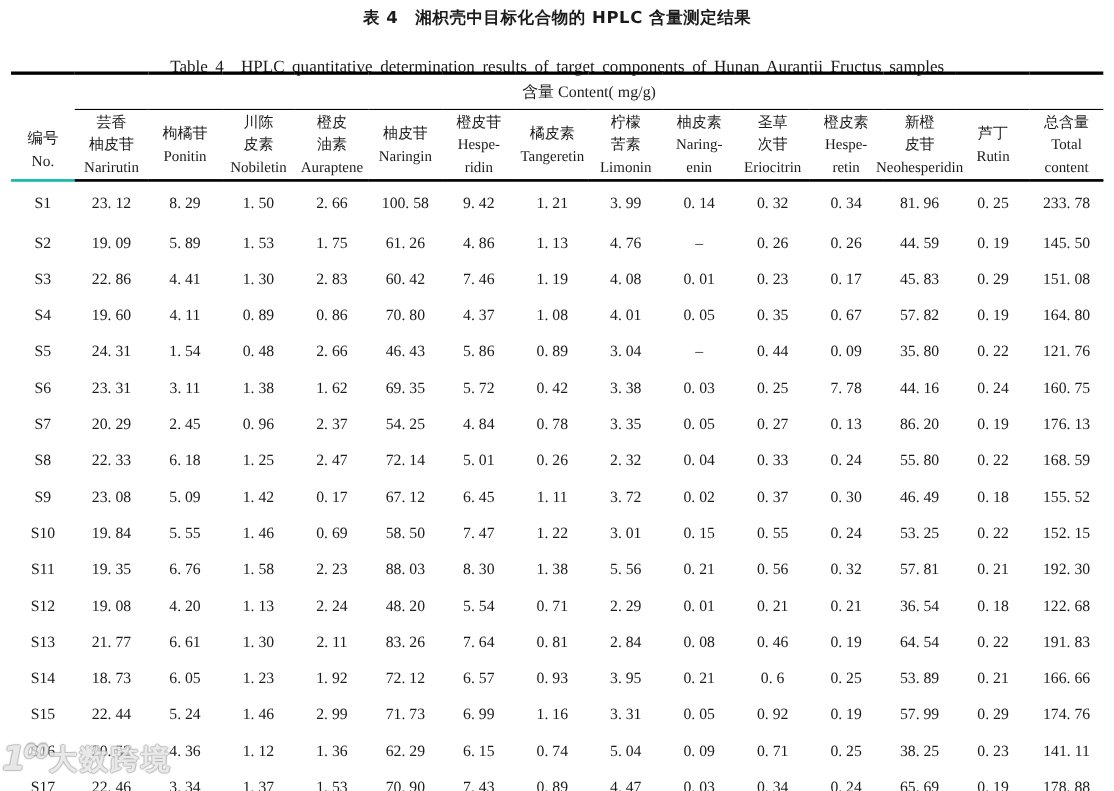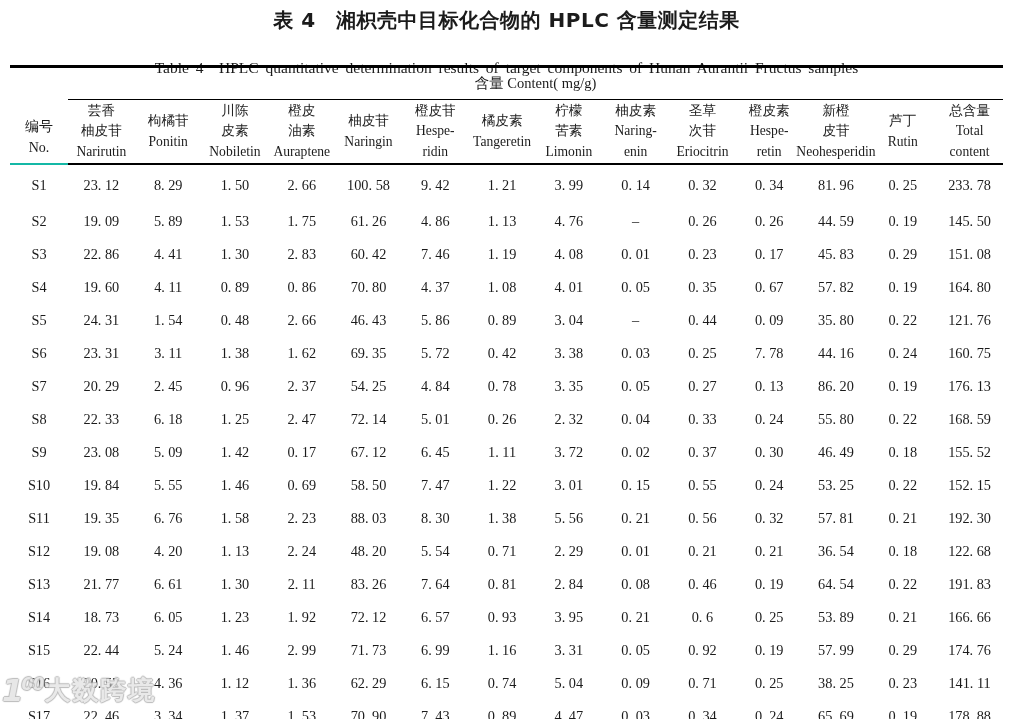--- a/index.html
+++ b/index.html
@@ -9,21 +9,21 @@
     background:#ffffff;
     overflow:hidden;
     font-family:"Liberation Serif","DejaVu Serif",serif;
     color:#1b1b1b;
   }
   .title-zh{
     padding-top:7px;
     text-align:center;
     font-family:"DejaVu Sans","Liberation Sans",sans-serif;
     font-weight:700;
-    font-size:20px;
+    font-size:15px;
     letter-spacing:0.5px;
   }
   .title-en{
     margin-top:24px;
     text-align:center;
     font-size:15.5px;
     word-spacing:3px;
   }
   table.results{
     position:absolute;

